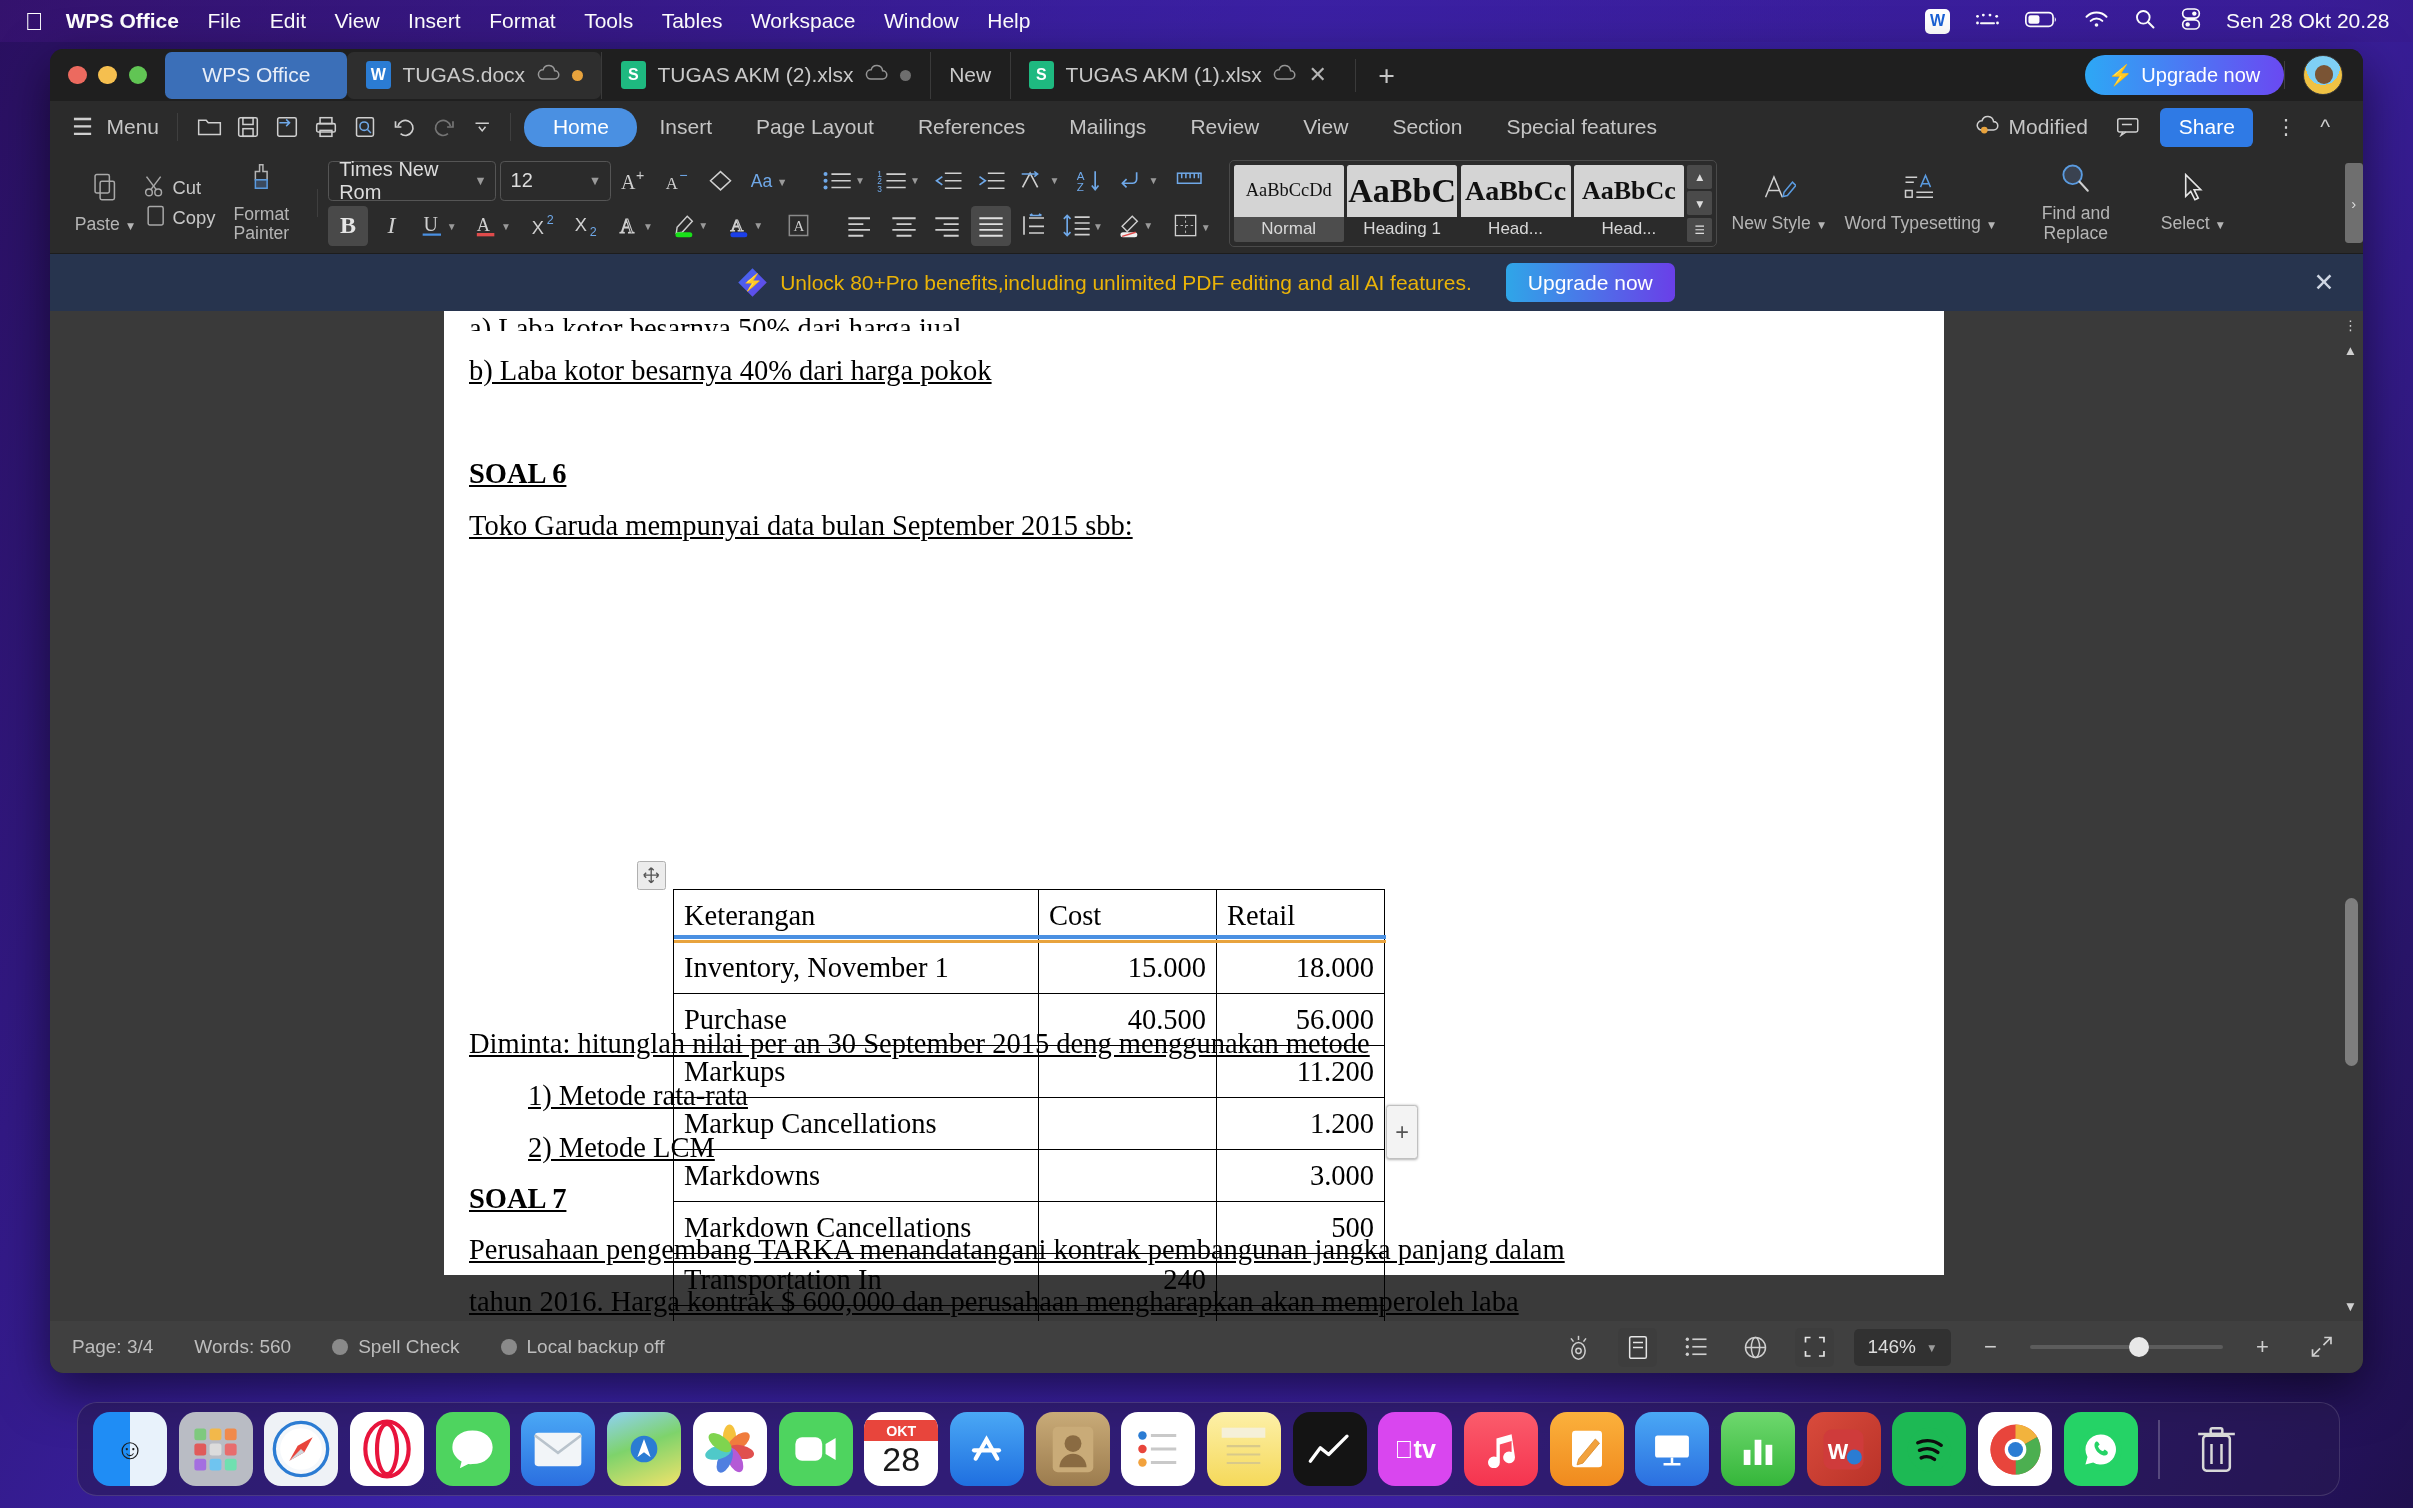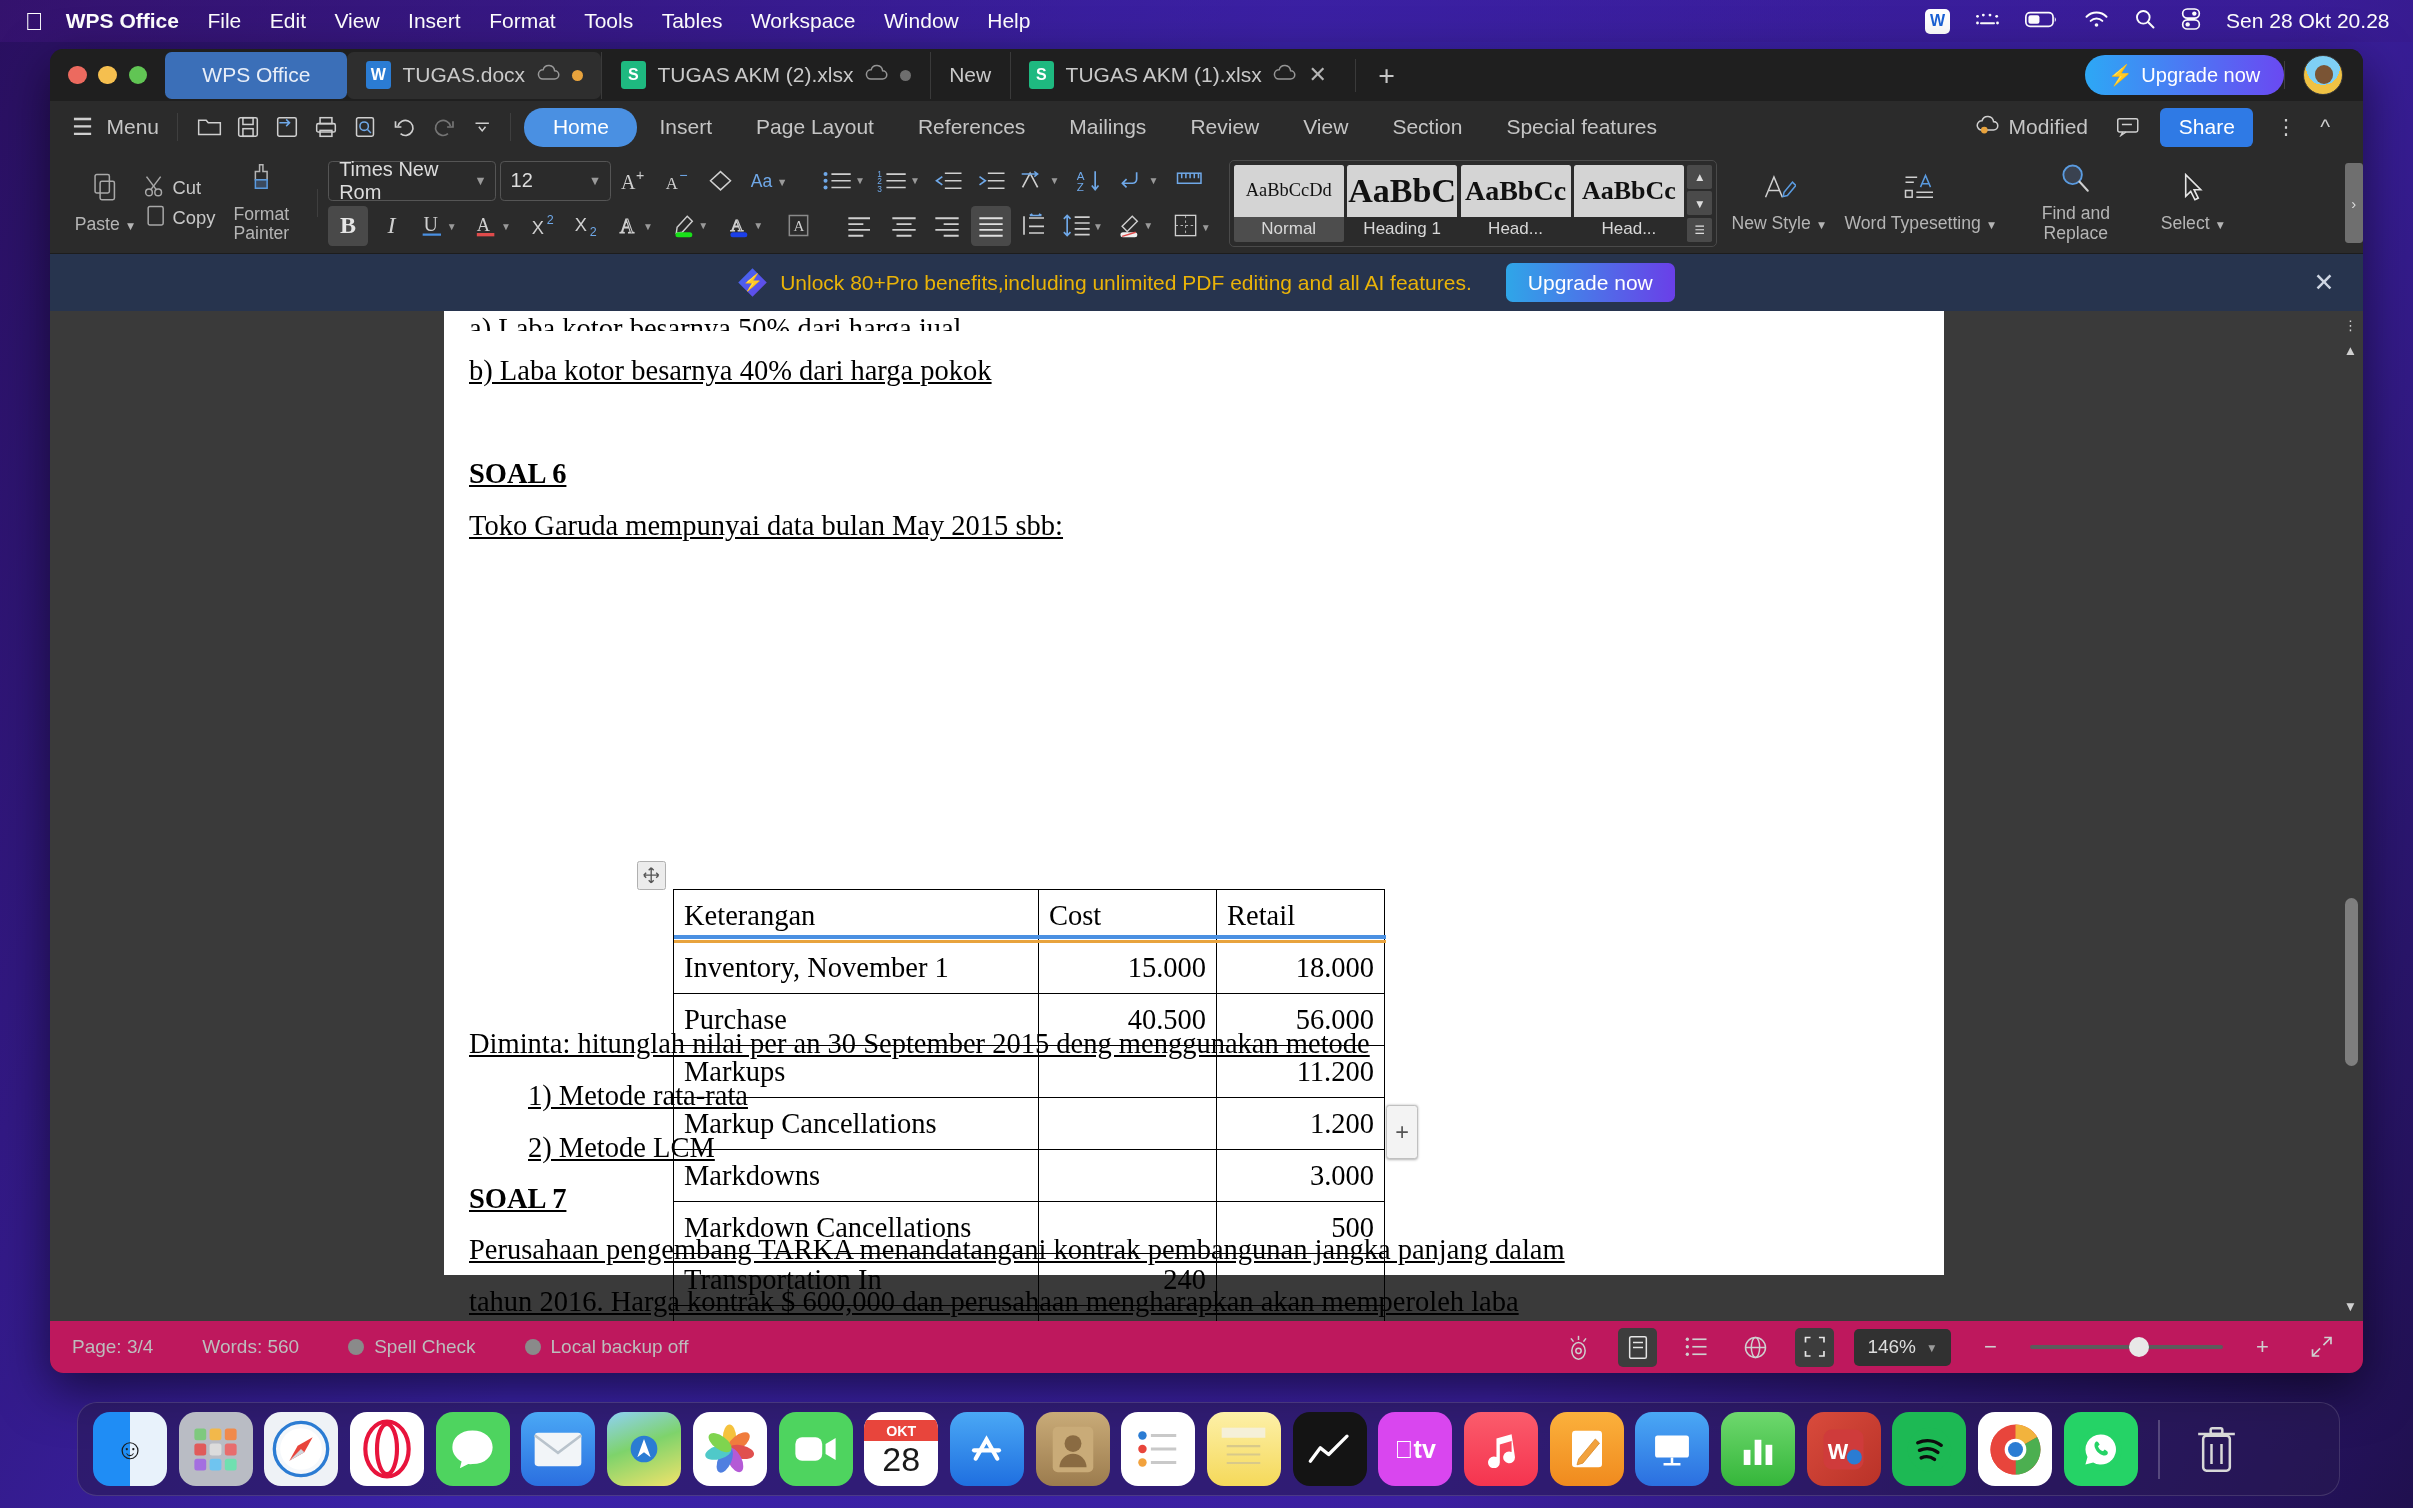--- a/index.html
+++ b/index.html
@@ -107,22 +107,22 @@
   .hdrline{position:absolute;left:624px;top:624px;width:712px;height:4.2px;background:#4a90e2;}
   .hdrline2{position:absolute;left:624px;top:629px;width:712px;height:3.4px;background:#e8a33d;}
   .tblhandle{position:absolute;left:587px;top:550px;width:28.5px;height:28.5px;background:#ececec;border:0.8px solid #b0b0b0;
     display:flex;align-items:center;justify-content:center;font-size:17.6px;color:#555;border-radius:2.5px;}
   .addbtn{position:absolute;background:#f3f3f3;border:0.8px solid #c0c0c0;border-radius:3.4px;
     display:flex;align-items:center;justify-content:center;color:#555;font-size:23.5px;box-shadow:0 0.8px 2.5px rgba(0,0,0,.3);}
   
   .vscroll{position:absolute;right:5px;width:13.4px;background:#7e7e7e;border-radius:6.7px;}
   .scrollcap{position:absolute;right:0;width:25px;height:25px;display:flex;align-items:center;justify-content:center;color:#d0d0d0;font-size:13.4px;}
   
-  #statusbar{height:52px;background:#be185d;display:flex;align-items:center;color:#bdbdbd;font-size:19px;
-    padding:16px 22px;flex:0 0 52px;gap:12px;}
+  #statusbar{height:52px;background:#404040;display:flex;align-items:center;color:#bdbdbd;font-size:19px;
+    padding:16px 22px;flex:0 0 52px;gap:4px;}
   #statusbar .sitem{margin-right:37px;display:flex;align-items:center;gap:10px;white-space:nowrap;}
   .ledgrey{width:16px;height:16px;border-radius:50%;background:#8a8a8a;}
   #statusbar .right{margin-left:auto;display:flex;align-items:center;gap:20px;}
   .sqbtn{width:39px;height:39px;display:flex;align-items:center;justify-content:center;border-radius:5px;color:#cfcfcf;font-size:22px;}
   .sqbtn.on{background:#3d3d3d;}
   .zoombox{background:#313131;border-radius:5px;height:37px;display:flex;align-items:center;padding:0 13.4px;color:#ddd;font-size:19px;gap:10px;}
   .zslider{width:193px;height:4.2px;background:#5c5c5c;border-radius:2.5px;position:relative;}
   .zknob{position:absolute;left:99px;top:-8.4px;width:20px;height:20px;border-radius:50%;background:#e8e8e8;}
   
   #dock{position:absolute;left:77px;bottom:11.7px;width:2263px;height:94px;border-radius:20px;
@@ -710,21 +710,21 @@
     <span class="btn">Upgrade now</span>
     <span class="close">✕</span>
   </div>
 
   <div id="docarea">
     <div id="page">
 
       <div class="dline doctext" style="left:25px;top:1.7px;font-size:28.5px;overflow:hidden;height:18.4px;">a)  Laba kotor besarnya 50% dari harga jual</div>
       <div class="dline doctext" style="left:25px;top:44px;font-size:28.5px;">b)  Laba kotor besarnya 40% dari harga pokok</div>
       <div class="dline doctext" style="left:25px;top:147px;font-size:28.5px;font-weight:bold;">SOAL 6</div>
-      <div class="dline doctext" style="left:25px;top:199px;font-size:28.5px;">Toko Garuda mempunyai data bulan May 2015 sbb:</div>
+      <div class="dline doctext" style="left:25px;top:199px;font-size:28.5px;">Toko Garuda mempunyai data bulan September 2015 sbb:</div>
 
       <div class="dline doctext" style="left:25px;top:717px;font-size:28.5px;">Diminta: hitunglah nilai per        an 30 September 2015 deng      menggunakan metode</div>
       <div class="dline doctext" style="left:84px;top:769px;font-size:28.5px;">1)  Metode rata-rata</div>
       <div class="dline doctext" style="left:84px;top:821px;font-size:28.5px;">2)  Metode LCM</div>
       <div class="dline doctext" style="left:25px;top:872px;font-size:28.5px;font-weight:bold;">SOAL 7</div>
       <div class="dline doctext" style="left:25px;top:923px;font-size:28.5px;">Perusahaan pengembang TARKA menandatangani kontrak pembangunan jangka panjang dalam</div>
       <div class="dline doctext" style="left:25px;top:975px;font-size:28.5px;">tahun  2016.  Harga  kontrak  $ 600,000  dan  perusahaan  mengharapkan  akan  memperoleh  laba</div>
     </div>
 
     <div class="tblhandle">

